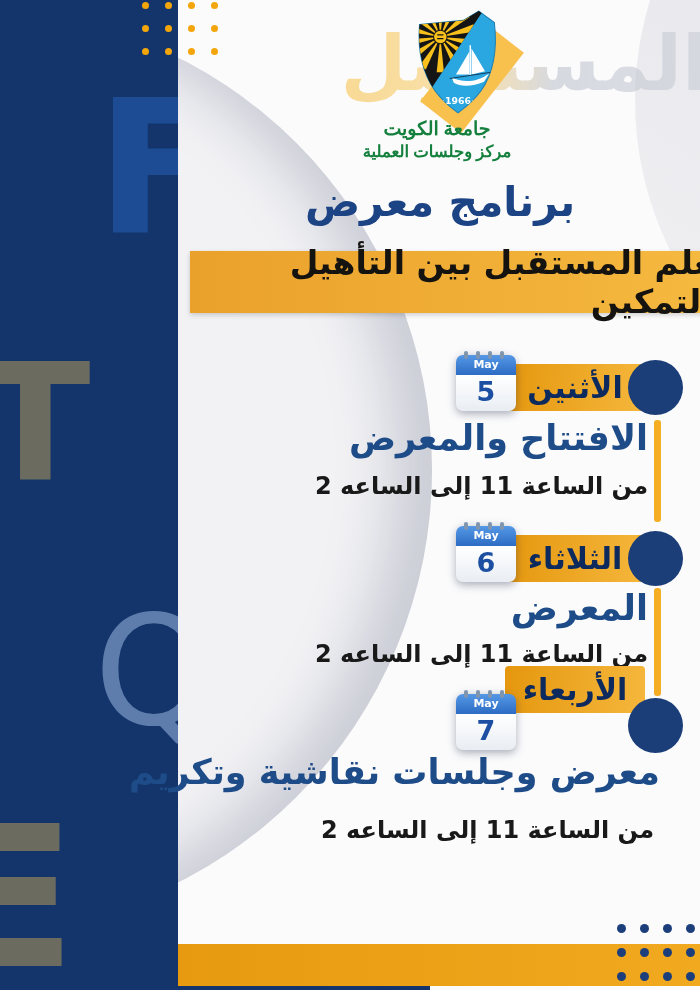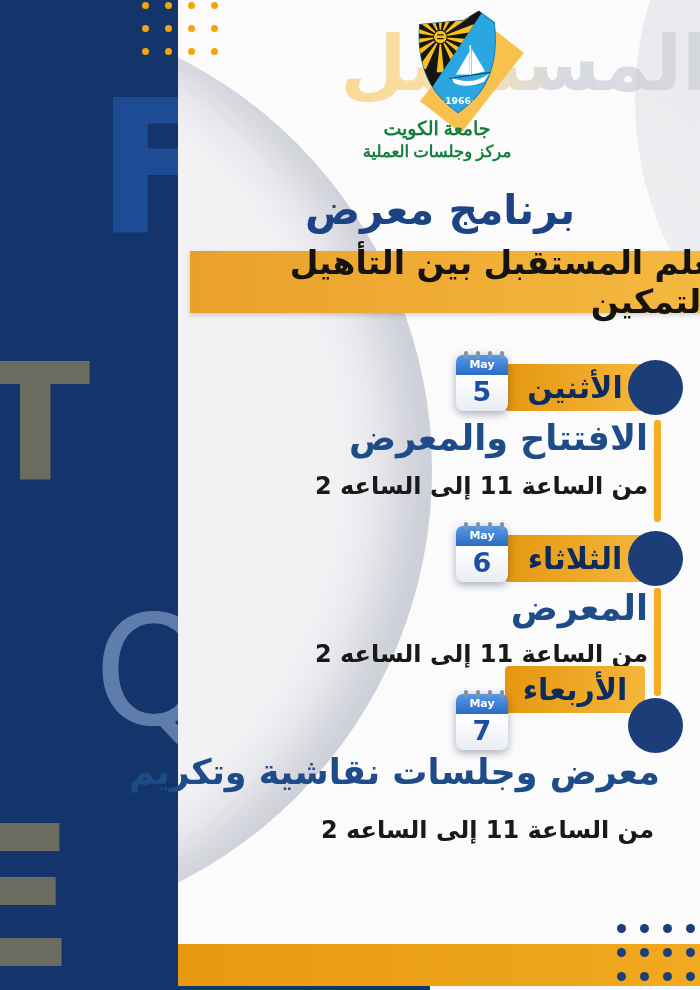--- a/index.html
+++ b/index.html
@@ -46,42 +46,42 @@
     position:absolute;right:-8px;top:18px;font-size:76px;font-weight:bold;line-height:1.2;
     direction:rtl;z-index:2;white-space:nowrap;
     background:linear-gradient(90deg,rgba(246,197,85,.62) 0%,rgba(246,197,85,.48) 36%,rgba(186,190,201,.55) 58%,rgba(202,205,214,.62) 100%);
     -webkit-background-clip:text;background-clip:text;color:transparent;
   }
   .uni-name{position:absolute;left:339px;top:117px;width:196px;text-align:center;color:#15803d;z-index:4;direction:rtl;font-family:Liberation Serif, serif;}
   .uni-line1{font-size:19px;font-weight:bold;line-height:1.25;}
   .uni-line2{font-size:16.5px;font-weight:bold;line-height:1.3;}
   
   .main-title{
-    position:absolute;left:190px;top:186px;width:500px;text-align:center;
+    position:absolute;left:190px;top:178px;width:500px;text-align:center;
     font-size:41px;font-weight:bold;color:#1c4384;z-index:4;direction:rtl;
   }
   .subtitle-box{
     position:absolute;left:190px;top:251px;width:543px;height:62px;z-index:4;
     background:linear-gradient(90deg,#eaa12b,#f6ba41);box-shadow:0 2px 5px rgba(0,0,0,.18);
     display:flex;align-items:center;justify-content:center;
     font-size:33px;font-weight:bold;color:#151310;direction:rtl;
   }
   
   .banner{
     position:absolute;left:505px;width:140px;height:47px;border-radius:4px;z-index:4;
     background:linear-gradient(95deg,#e5970e,#f5b73c);
     display:flex;align-items:center;justify-content:center;
     font-size:30px;font-weight:bold;color:#0d2a5e;direction:rtl;
   }
   .bullet{position:absolute;left:628px;width:55px;height:55px;border-radius:50%;background:#1b3d78;z-index:5;}
   .timeline{position:absolute;left:654px;width:7px;background:#f5ae24;border-radius:3px;z-index:4;}
   .session{position:absolute;right:52px;text-align:right;font-size:35px;font-weight:bold;color:#1e4c88;direction:rtl;z-index:4;white-space:nowrap;}
   .time{position:absolute;right:52px;text-align:right;font-size:24px;font-weight:bold;color:#191919;direction:rtl;z-index:4;white-space:nowrap;margin-left:8px;}
   
-  .calendar{position:absolute;left:456px;width:52px;height:56px;z-index:6;filter:drop-shadow(0 3px 4px rgba(20,30,60,.35));}
+  .calendar{position:absolute;left:456px;width:60px;height:56px;z-index:6;filter:drop-shadow(0 3px 4px rgba(20,30,60,.35));}
   .cal-head{
     height:20px;border-radius:7px 7px 0 0;text-align:center;line-height:20px;
     background:linear-gradient(#5598e6,#2c6cc4);color:#fff;font-size:11px;font-weight:bold;
   }
   .cal-body{
     height:36px;border-radius:0 0 7px 7px;text-align:center;line-height:34px;
     background:linear-gradient(#ffffff,#e9edf3);color:#1c4fa1;font-size:27px;font-weight:bold;
   }
   .nub{position:absolute;top:-4px;width:4px;height:8px;border-radius:2px;background:#7f94ad;}
   .nub:nth-child(1){left:8px;}.nub:nth-child(2){left:20px;}.nub:nth-child(3){left:32px;}.nub:nth-child(4){left:44px;}

